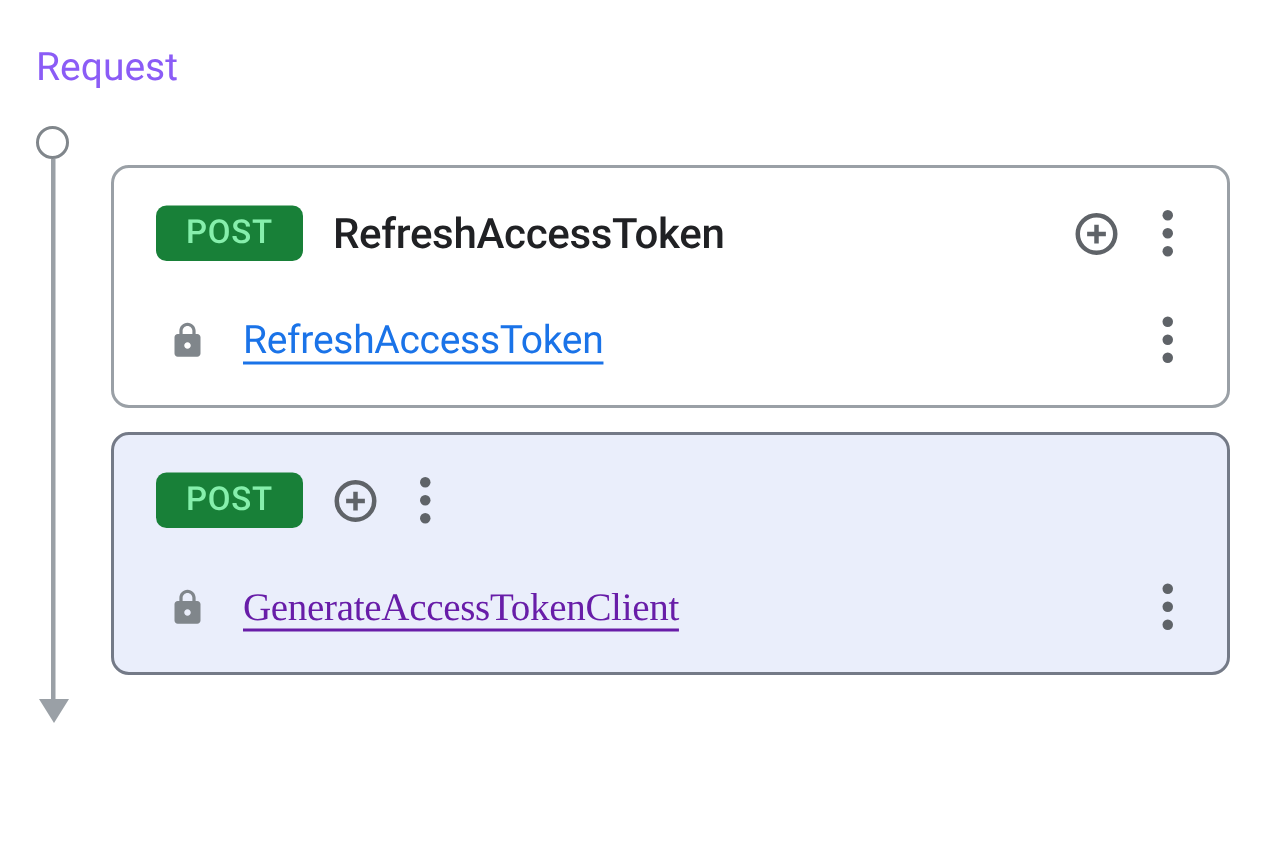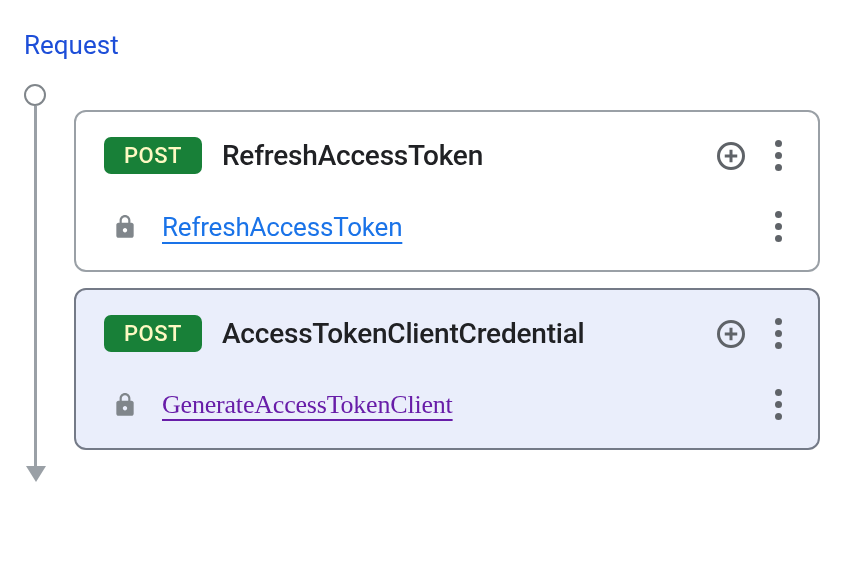--- a/index.html
+++ b/index.html
@@ -9,21 +9,21 @@
     }
     body {
       font-family: 'Roboto', 'Helvetica Neue', Arial, sans-serif;
       background: #fff;
       padding: 30px 24px;
       width: 844px;
     }
     .heading {
       font-size: 26px;
       font-weight: 400;
-      color: #1d4ed8;
+      color: #8b5cf6;
       margin-bottom: 24px;
     }
     .flow-container {
       position: relative;
       padding-left: 50px;
     }
     .timeline-circle {
       position: absolute;
       left: 0;
       top: 0;
@@ -69,21 +69,21 @@
       border-color: #747a87;
     }
     .card-header {
       display: flex;
       align-items: center;
       gap: 20px;
       margin-bottom: 32px;
     }
     .method-badge {
       background: #188038;
-      color: #fef9c3;
+      color: #86efac;
       font-weight: 500;
       font-size: 22px;
       padding: 6px 20px;
       border-radius: 7px;
       letter-spacing: 0.5px;
     }
     .card-title {
       flex: 1;
       font-size: 28px;
       font-weight: 500;
@@ -192,21 +192,20 @@
           <span></span>
             <span></span>
             <span></span>
         </span>
       </div>
     </div>
 
     <div class="card selected">
       <div class="card-header">
         <span class="method-badge">POST</span>
-        <span class="card-title">AccessTokenClientCredential</span>
         <span class="add-icon">
           <svg viewBox="0 0 24 24" fill="none" stroke="currentColor" stroke-width="2.4">
             <circle cx="12" cy="12" r="10"></circle>
             <line x1="12" y1="7" x2="12" y2="17"></line>
             <line x1="7" y1="12" x2="17" y2="12"></line>
           </svg>
         </span>
         <span class="kebab-icon">
           <span></span>
             <span></span>

